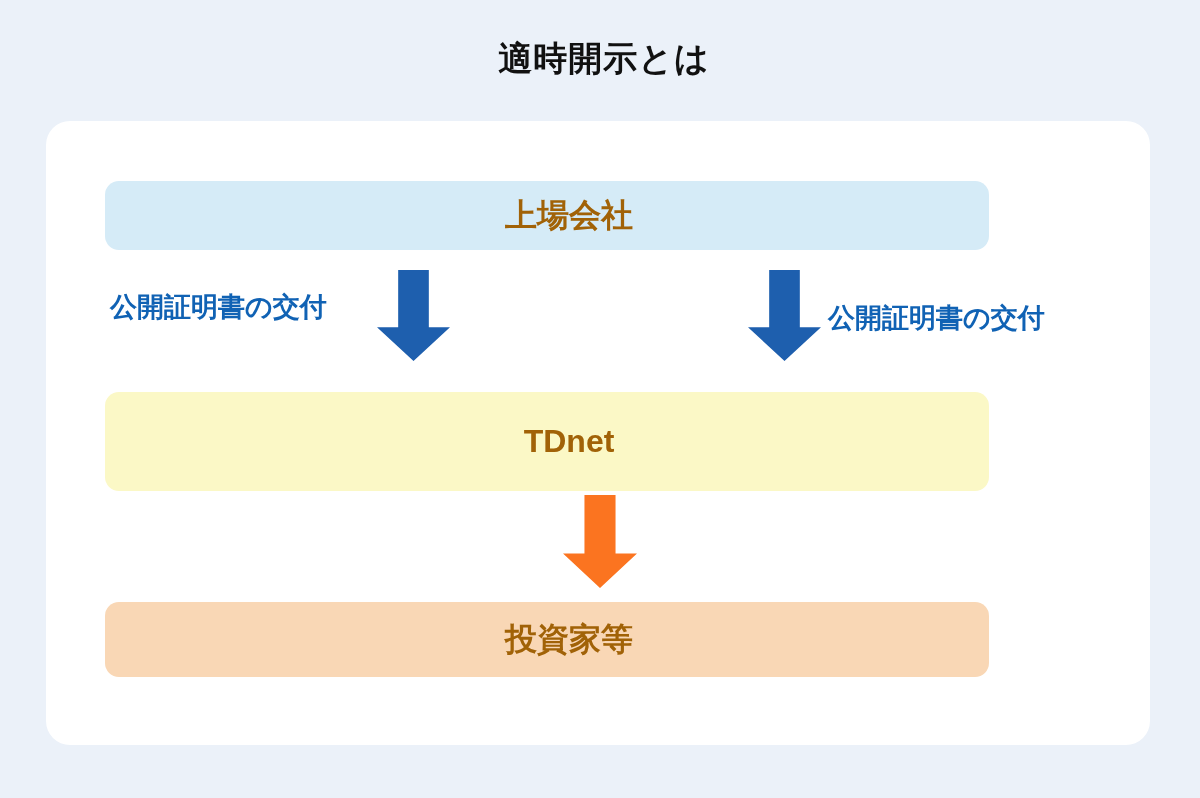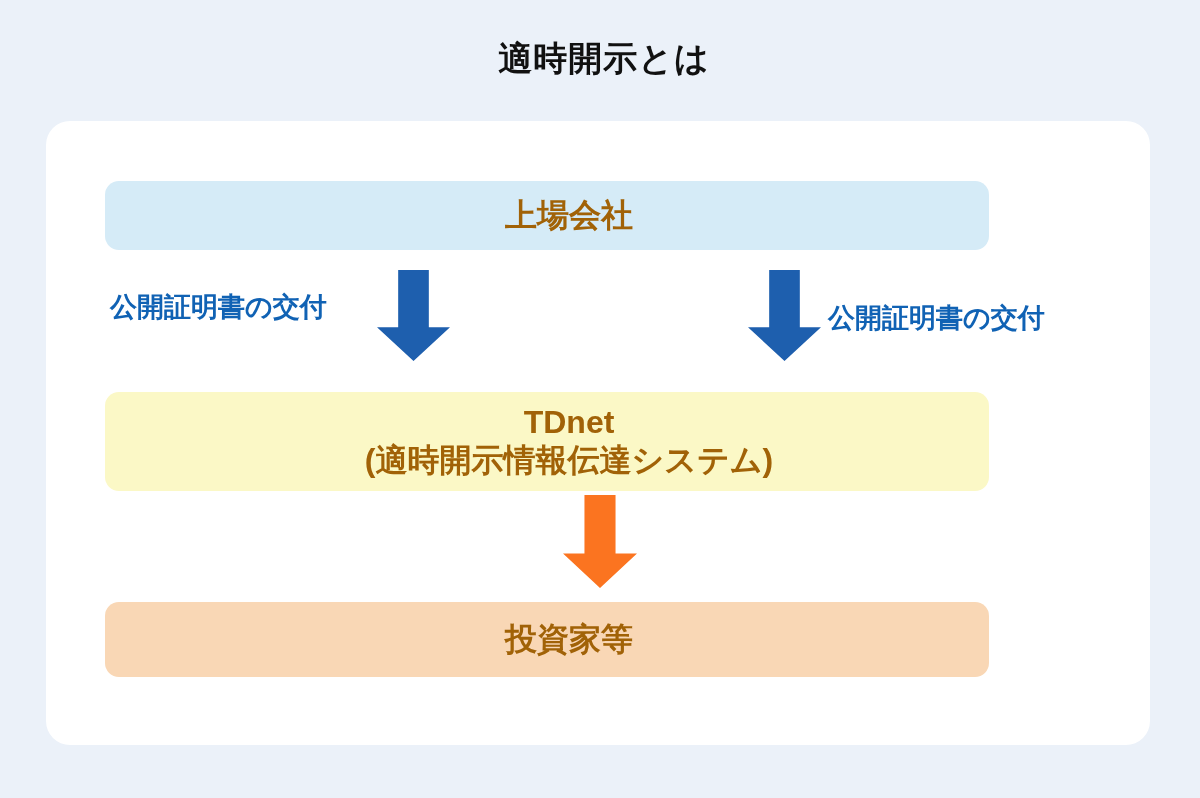--- a/index.html
+++ b/index.html
@@ -80,21 +80,20 @@
   </div>
 
   <span class="edge-label edge-label-left">公開証明書の交付</span>
   <div class="arrow-down arrow-blue-left"></div>
 
   <div class="arrow-down arrow-blue-right"></div>
   <span class="edge-label edge-label-right">公開証明書の交付</span>
 
   <div class="node node-tdnet">
     <span>TDnet</span>
-    <span>(適時開示情報伝達システム)</span>
   </div>
 
   <div class="arrow-down arrow-orange"></div>
 
   <div class="node node-investors">
     <span>投資家等</span>
   </div>
 
 </div>
 

